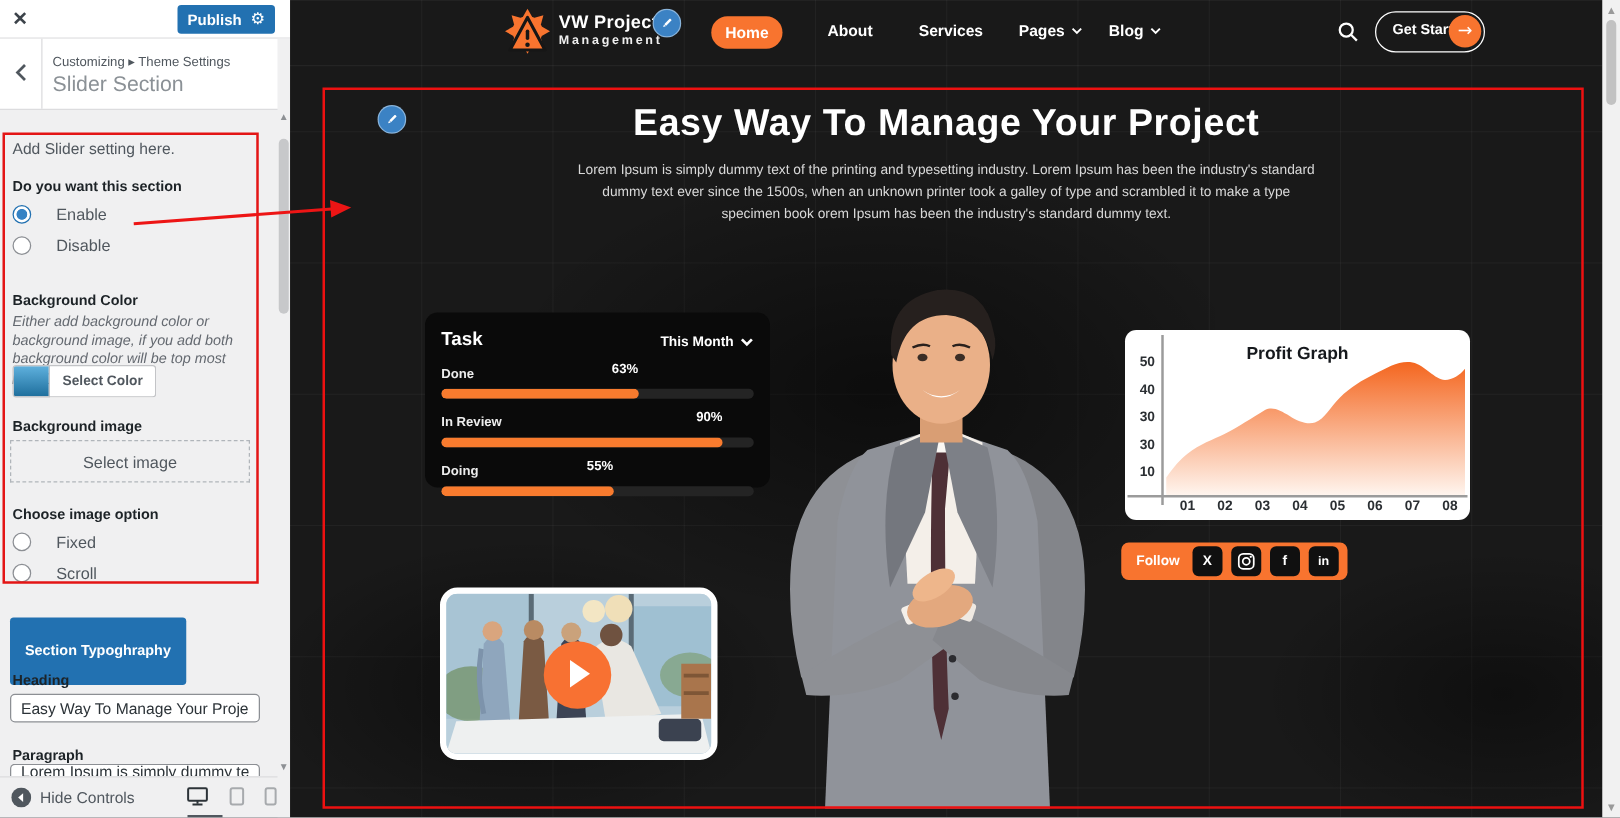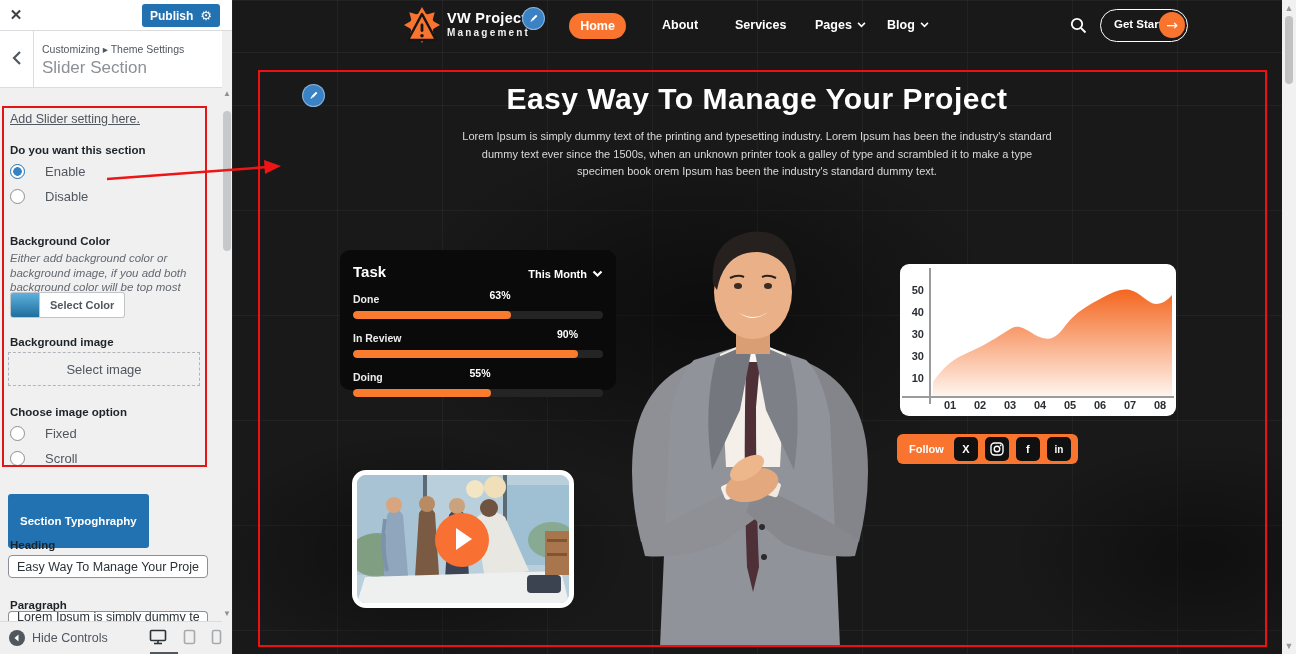--- a/index.html
+++ b/index.html
@@ -12,21 +12,21 @@
   .close-btn { position:absolute; left:0; top:0; width:32px; height:30px; border:none; background:transparent; color:#3c434a; font-size:15px; font-weight:700; cursor:pointer; }
   .publish-group { position:absolute; right:12px; top:4px; height:23px; background:#2271b1; border-radius:3px; display:flex; align-items:center; padding:0 8px; gap:7px; cursor:pointer; }
   .publish-label { color:#fff; font-size:12px; font-weight:700; }
   .pub-gear { color:#fff; font-size:13px; line-height:1; font-family:"DejaVu Sans", sans-serif; }
   .panel-head { position:absolute; left:0; top:31px; width:232px; height:57px; background:#fff; border-bottom:1px solid #dcdcde; }
   .back-btn { position:absolute; left:0; top:0; width:34px; height:56px; border:none; border-right:1px solid #dcdcde; background:transparent; cursor:pointer; }
   .crumb { position:absolute; left:42px; top:12px; font-size:10.5px; color:#50575e; }
   .panel-title { position:absolute; left:42px; top:27px; font-size:17px; color:#8b9196; font-weight:400; }
 
   .red-rect-sidebar { position:absolute; left:2px; top:106px; width:205px; height:361px; border:2px solid #e31515; pointer-events:none; z-index:5; }
-  .c-intro { position:absolute; left:10px; top:112px; font-size:12.5px; color:#50575e;text-decoration:underline; }
+  .c-intro { position:absolute; left:10px; top:112px; font-size:12.5px; color:#50575e; }
   .c-label { position:absolute; left:10px; font-size:11.5px; font-weight:700; color:#1d2327; }
   .radio-row { position:absolute; left:10px; display:flex; align-items:center; gap:20px; cursor:pointer; }
   .radio { width:15px; height:15px; border-radius:50%; border:1px solid #8c8f94; background:#fff; display:inline-block; }
   .radio.sel { border:1px solid #2271b1; background:radial-gradient(circle, #3582c4 0 4px, #fff 4.6px); }
   .radio-label { font-size:13px; color:#50575e; }
   .c-help { position:absolute; left:10px; top:251px; width:192px; font-size:11.5px; font-style:italic; color:#646970; line-height:14.5px; }
   .color-ctrl { position:absolute; left:10px; top:292px; display:flex; cursor:pointer; }
   .color-swatch { width:30px; height:26px; border:1px solid #c3c4c7; border-radius:3px 0 0 3px; background:linear-gradient(180deg,#5eb0dd,#1f6f9d); }
   .color-btn { height:26px; background:#fff; border:1px solid #c3c4c7; border-left:none; border-radius:0 3px 3px 0; font-size:11px; font-weight:700; color:#50575e; padding:0 10px; cursor:pointer; }
   .select-image-btn { position:absolute; left:8px; top:352px; width:192px; height:34px; background:transparent; border:1px dashed #b0b5ba; font-size:13px; color:#50575e; cursor:pointer; }
@@ -345,20 +345,21 @@
       <ellipse cx="143" cy="80" rx="39" ry="47" fill="#eab088"></ellipse>
       <path d="M103 72 Q99 28 140 20 Q178 16 185 54 Q188 64 184 76 Q177 42 147 40 Q114 40 107 78 Z" fill="#26201e"></path>
       <ellipse cx="128" cy="74" rx="4" ry="3" fill="#3a2d26"></ellipse>
       <ellipse cx="158" cy="74" rx="4" ry="3" fill="#3a2d26"></ellipse>
       <path d="M120 66 Q128 62 134 65" stroke="#2a211d" stroke-width="2" fill="none"></path>
       <path d="M152 65 Q158 62 166 66" stroke="#2a211d" stroke-width="2" fill="none"></path>
       <path d="M128 100 Q143 112 158 100 Q151 105 143 105 Q135 105 128 100 Z" fill="#fff"></path>
     </svg>
 
     <div class="profit-card">
+      <div class="profit-title">Profit Graph</div>
       <svg class="profit-svg" width="276" height="152" viewBox="0 0 276 152">
         <defs>
           <linearGradient id="pg" x1="0" y1="0" x2="0" y2="1">
             <stop offset="0" stop-color="#f4661f"></stop>
             <stop offset="1" stop-color="#fff6f0"></stop>
           </linearGradient>
         </defs>
         <path d="M33 118 C40 108 44 104 50 99 C60 91 70 88 80 83 C90 78 102 70 112 64 C118 61 124 64 132 69 C138 73 146 76 152 74 C160 71 164 62 172 54 C180 46 190 40 200 35 C210 30 220 24 230 26 C240 28 248 40 256 40 C262 40 268 36 272 31 L272 133 L33 133 Z" fill="url(#pg)"></path>
         <line x1="30" y1="4" x2="30" y2="140" stroke="#9b9b9b" stroke-width="2"></line>
         <line x1="2" y1="133" x2="274" y2="133" stroke="#9b9b9b" stroke-width="2"></line>

